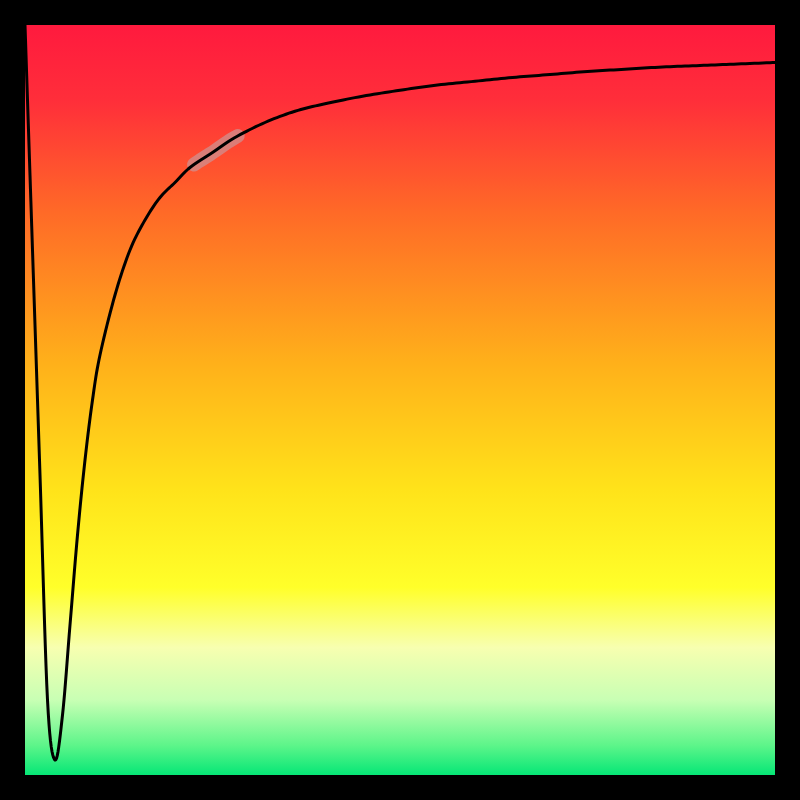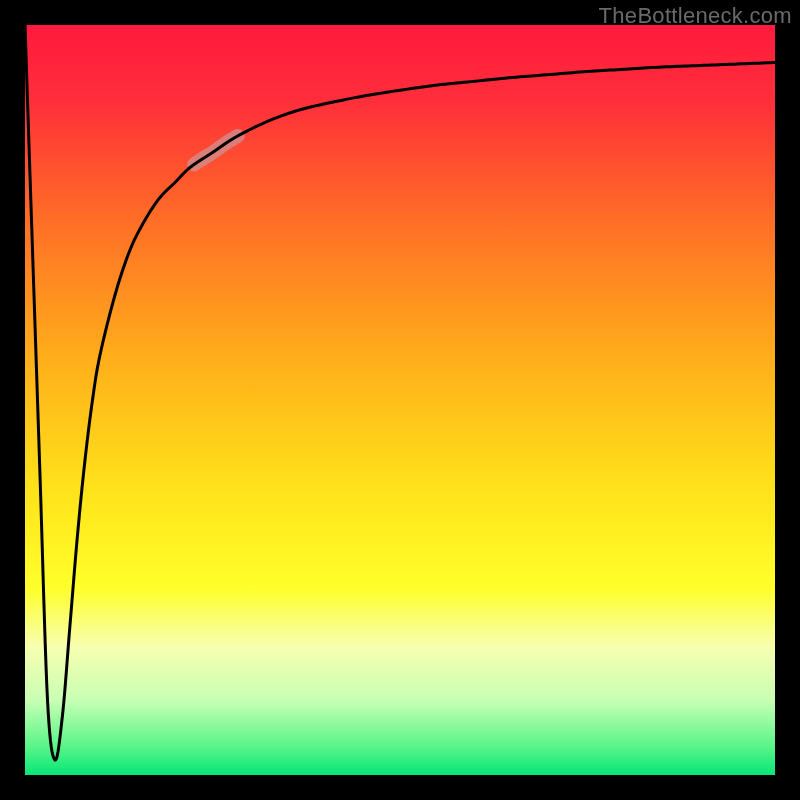--- a/index.html
+++ b/index.html
@@ -35,21 +35,20 @@
     overflow: hidden;
   }
   svg {
     display: block;
   }
 </style>
 </head>
 <body>
 
 <div class="frame">
-  <div class="watermark">TheBottleneck.com</div>
   <div class="plot-area">
     <svg id="chart-svg" width="750" height="750" viewBox="0 0 750 750">
         <defs>
           <linearGradient id="bg-grad" x1="0" y1="0" x2="0" y2="1">
             <stop offset="0%" stop-color="#ff1a3e"></stop>
             <stop offset="10%" stop-color="#ff2e3a"></stop>
             <stop offset="25%" stop-color="#ff6a27"></stop>
             <stop offset="45%" stop-color="#ffb01a"></stop>
             <stop offset="62%" stop-color="#ffe31a"></stop>
             <stop offset="75%" stop-color="#ffff2a"></stop>

